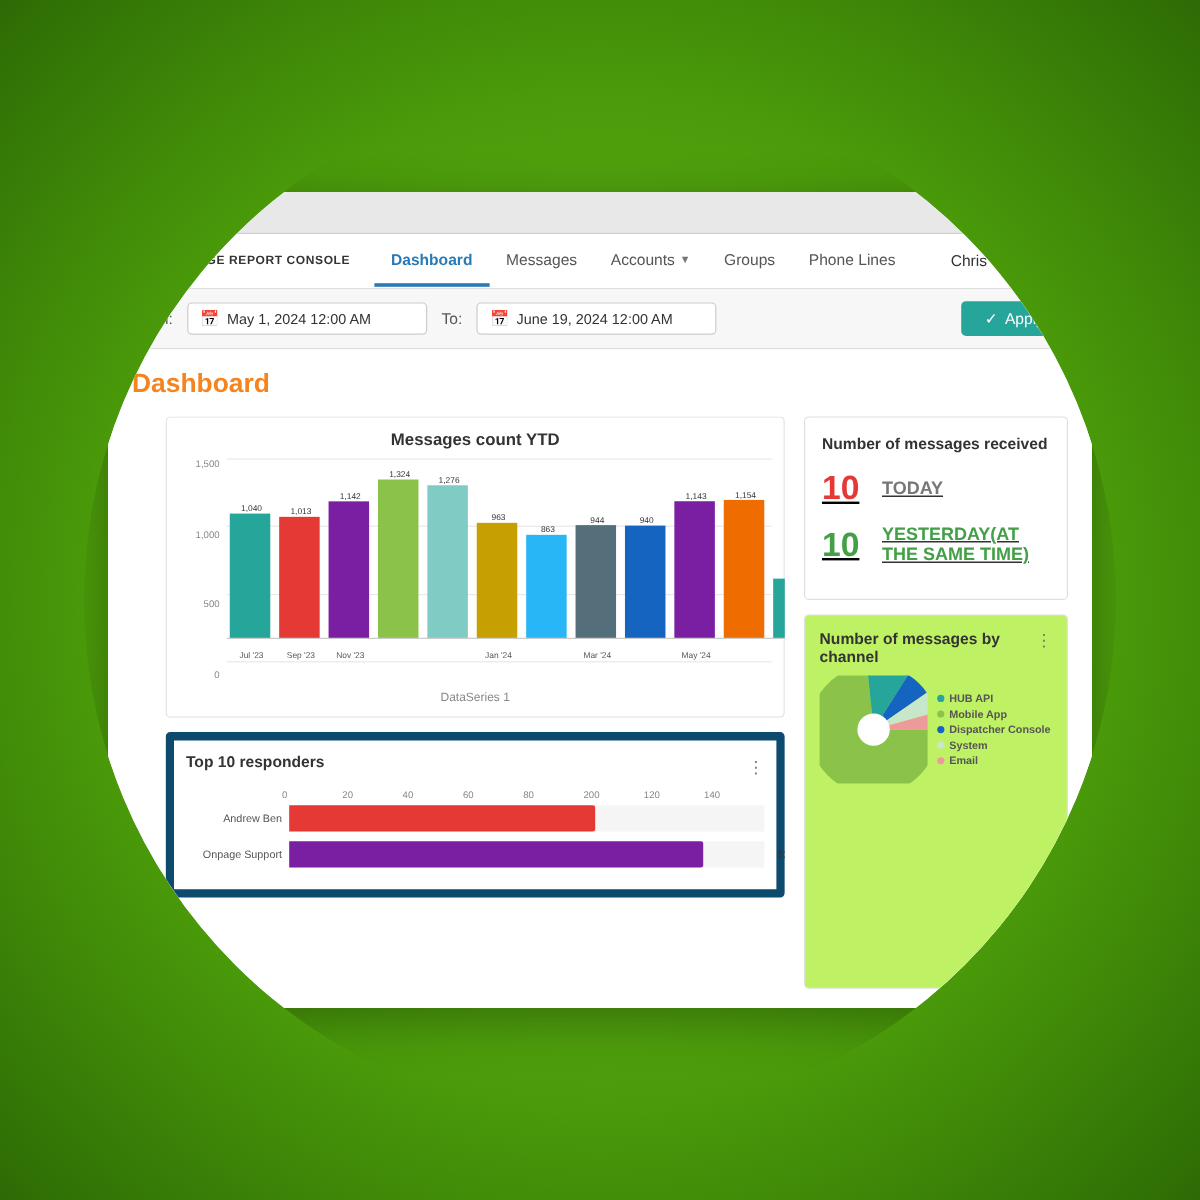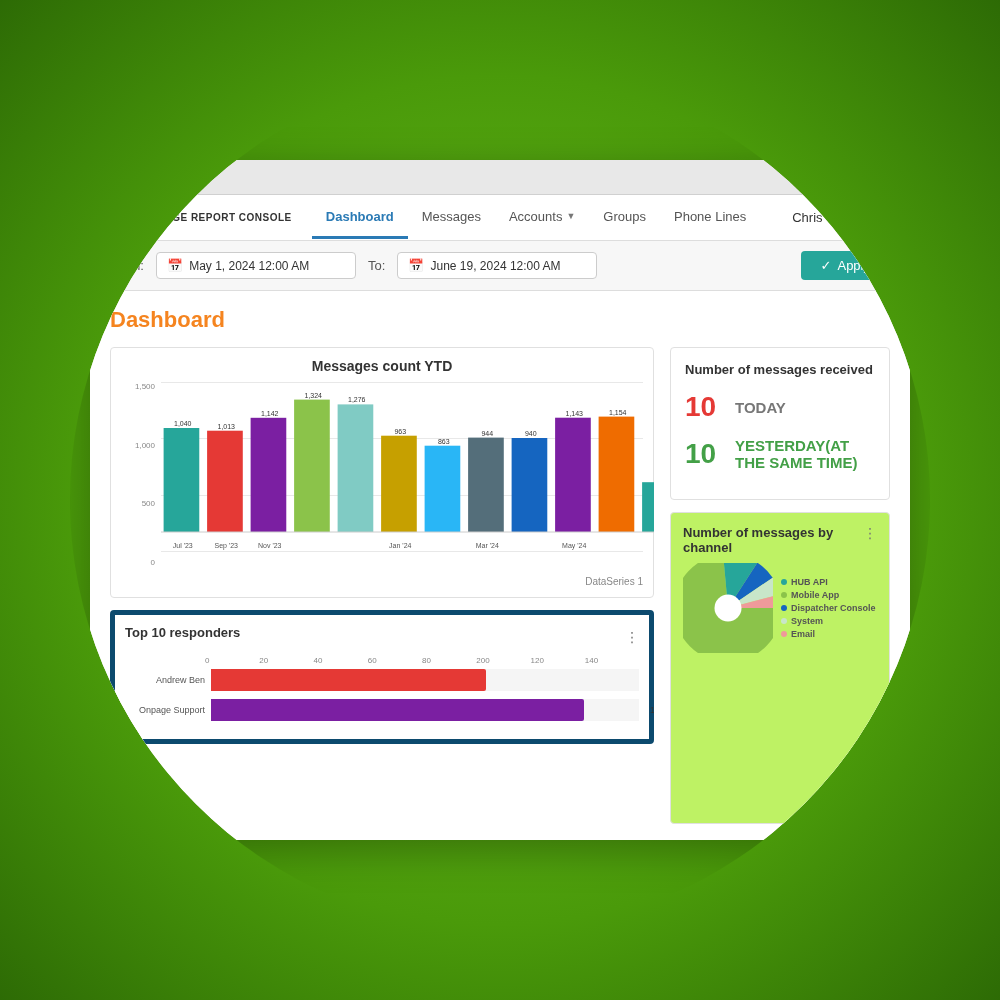--- a/index.html
+++ b/index.html
@@ -169,20 +169,21 @@
       flex: 1;
       min-height: 0;
     }
     .left-col {
       flex: 1;
       display: flex;
       flex-direction: column;
       gap: 12px;
       min-height: 0;
       overflow: hidden;
+      margin-left: 28px;
     }
     .right-col {
       width: 220px;
       display: flex;
       flex-direction: column;
       gap: 12px;
     }
 
     
     .chart-container {
@@ -193,21 +194,21 @@
       flex-shrink: 0;
     }
     .chart-title {
       text-align: center;
       font-size: 14px;
       font-weight: bold;
       color: #333;
       margin-bottom: 8px;
     }
     .chart-subtitle {
-      text-align: right;
+      text-align: center;
       font-size: 10px;
       color: #888;
       margin-top: 4px;
     }
     .y-axis {
       position: absolute;
       left: 0;
       top: 0;
       bottom: 5px;
       width: 38px;
@@ -242,20 +243,21 @@
       font-size: 13px;
       font-weight: bold;
       color: #333;
       margin-bottom: 14px;
     }
     .stat-row {
       display: flex;
       align-items: center;
       gap: 10px;
       margin-bottom: 14px;
+      text-decoration: underline;
     }
     .stat-number {
       font-size: 28px;
       font-weight: bold;
       min-width: 40px;
     }
     .stat-number.red { color: #e53935; }
     .stat-number.green { color: #43a047; }
     .stat-number.purple { color: #7b1fa2; }
     .stat-desc {
@@ -315,21 +317,21 @@
     }
     .legend-dot {
       width: 6px; height: 6px;
       border-radius: 50%;
       flex-shrink: 0;
     }
 
     
     .horiz-chart {
       background: white;
-      border: 5px solid #0c4a6e;
+      border: 7px solid #0c4a6e;
       border-radius: 4px;
       padding: 10px;
     }
     .horiz-chart-header {
       display: flex;
       justify-content: space-between;
       align-items: center;
     }
     .horiz-bar-area {
       margin-top: 8px;

